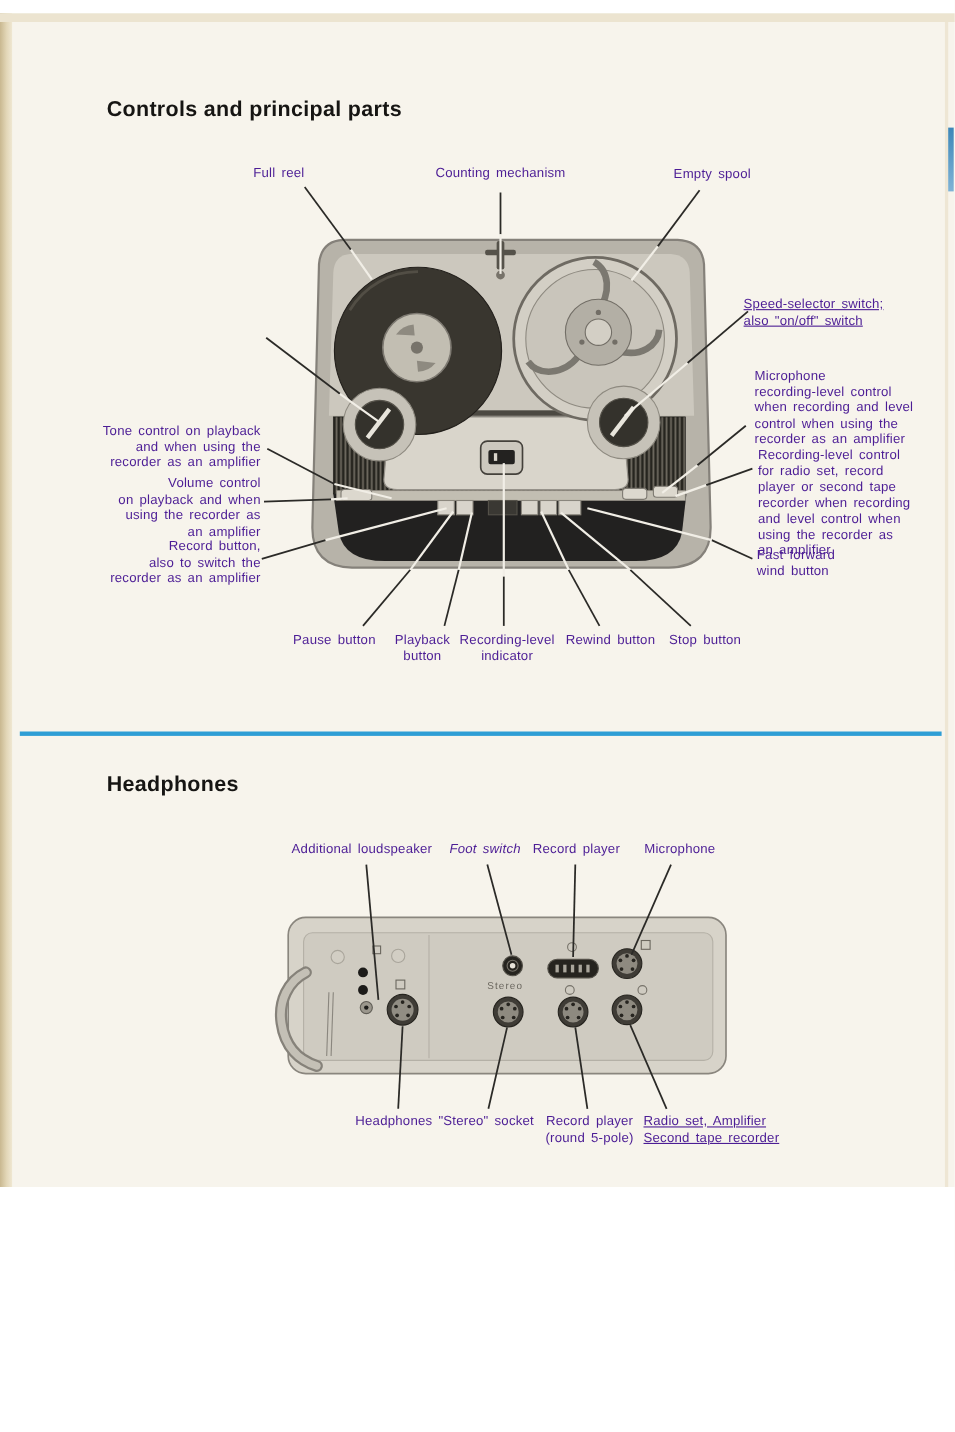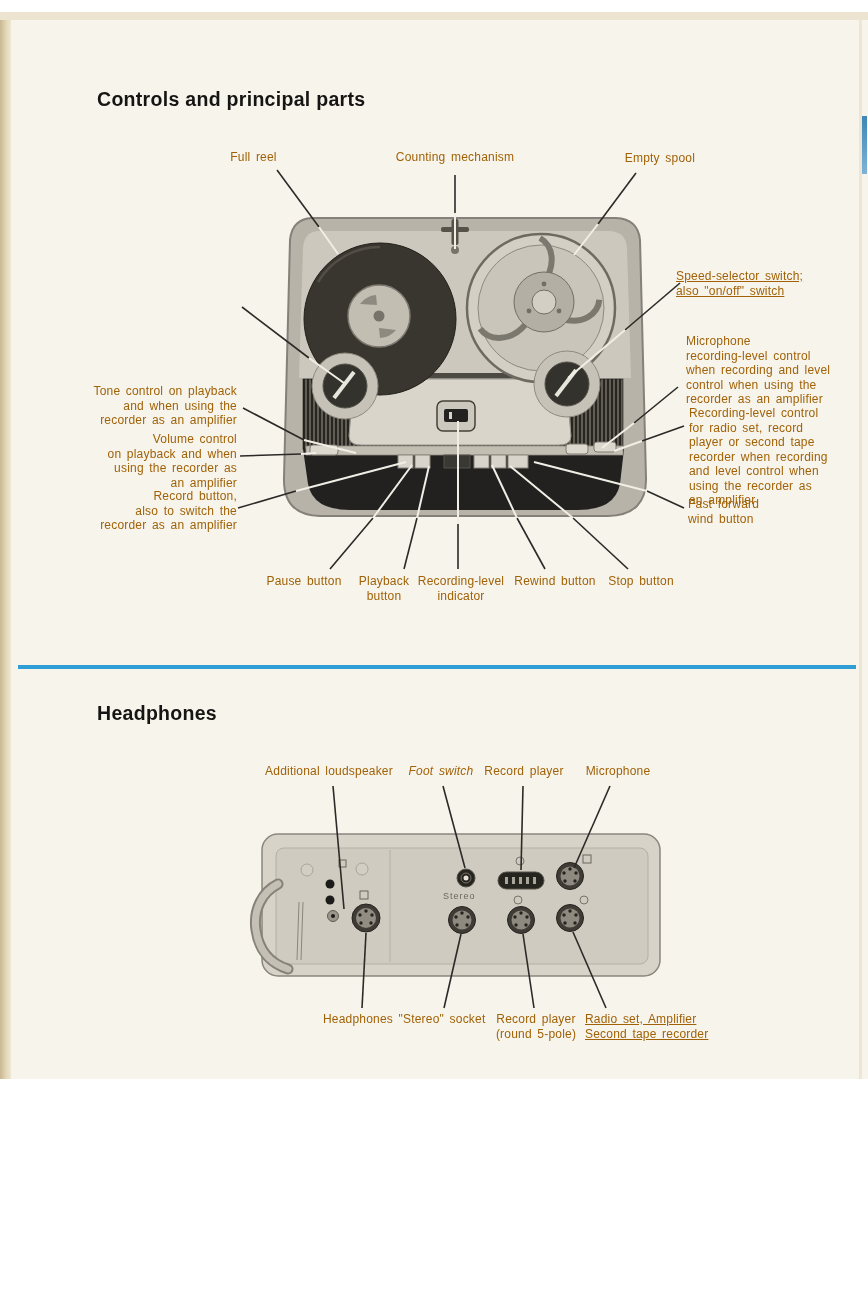--- a/index.html
+++ b/index.html
@@ -33,21 +33,21 @@
   }
   .divider {
     position:absolute; left:18px; top:653px; width:838px; height:4px;
   }
   .h {
     position:absolute; font-weight:bold; font-size:19.5px; letter-spacing:0.3px;
     color:#161513;
   }
   .lbl {
     position:absolute; font-size:12px; line-height:14.5px; letter-spacing:0.2px;
-    word-spacing:2px; color:#a16207; white-space:pre-line;
+    word-spacing:2px; color:#4c1d95; white-space:pre-line;
   }
   .lbl.r { text-align:right; }
   .lbl.c { text-align:center; }
   .pagenum {
     position:absolute; left:791px; top:1110px; font-size:14px; color:#2b2a27;
   }
   svg.overlay { position:absolute; left:0; top:0; }
 </style>
 </head>
 <body>
@@ -56,21 +56,21 @@
   <div class="sheet"></div>
   <div class="edge-left"></div>
   <div class="edge-top"></div>
   <div class="edge-right"></div>
   <div class="blue-mark"></div>
 
   <div class="h" style="left:97px; top:76px;">Controls and principal parts</div>
 
   <div class="lbl c" style="left:206px; top:138px; width:95px;">Full reel</div>
   <div class="lbl c" style="left:385px; top:138px; width:140px;">Counting mechanism</div>
-  <div class="lbl c" style="left:600px; top:139px; width:95px;text-align:right;">Empty spool</div>
+  <div class="lbl c" style="left:600px; top:139px; width:95px;">Empty spool</div>
   <div class="lbl r" style="right:631px; top:372px;">Tone control on playback
 and when using the
 recorder as an amplifier</div>
   <div class="lbl r" style="right:631px; top:420px;">Volume control
 on playback and when
 using the recorder as
 an amplifier</div>
   <div class="lbl r" style="right:631px; top:477px;">Record button,
 also to switch the
 recorder as an amplifier</div>

